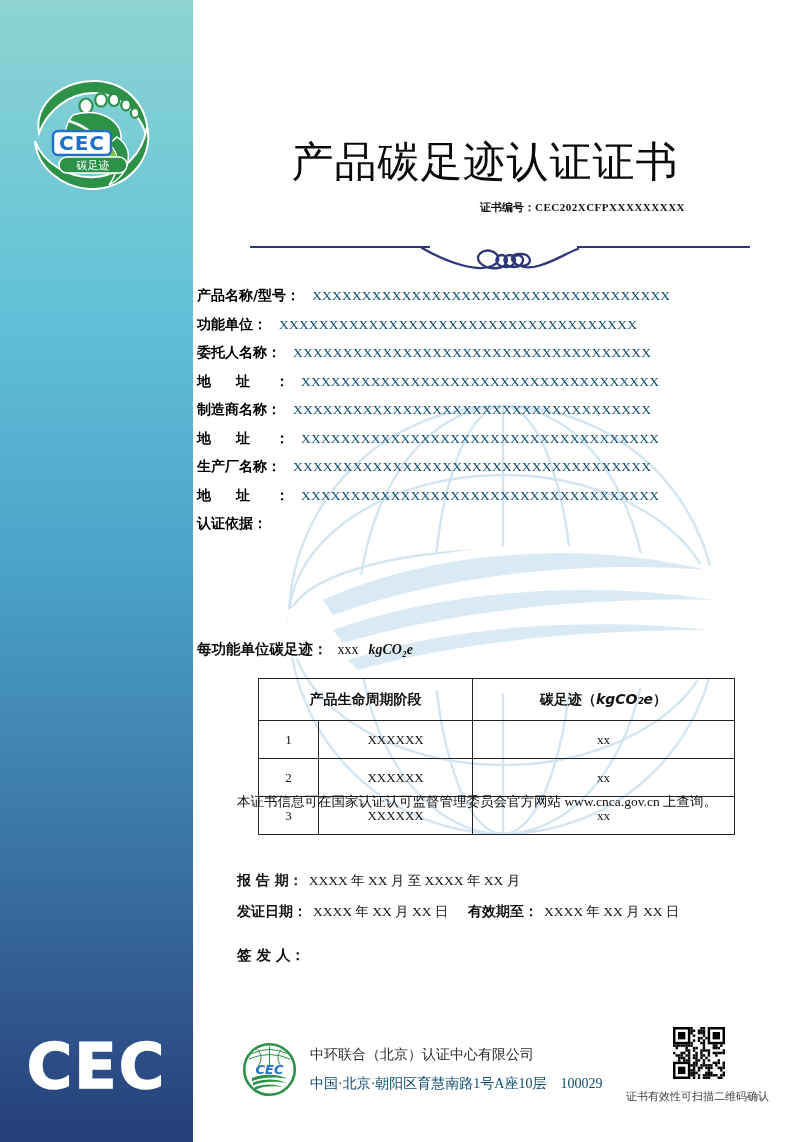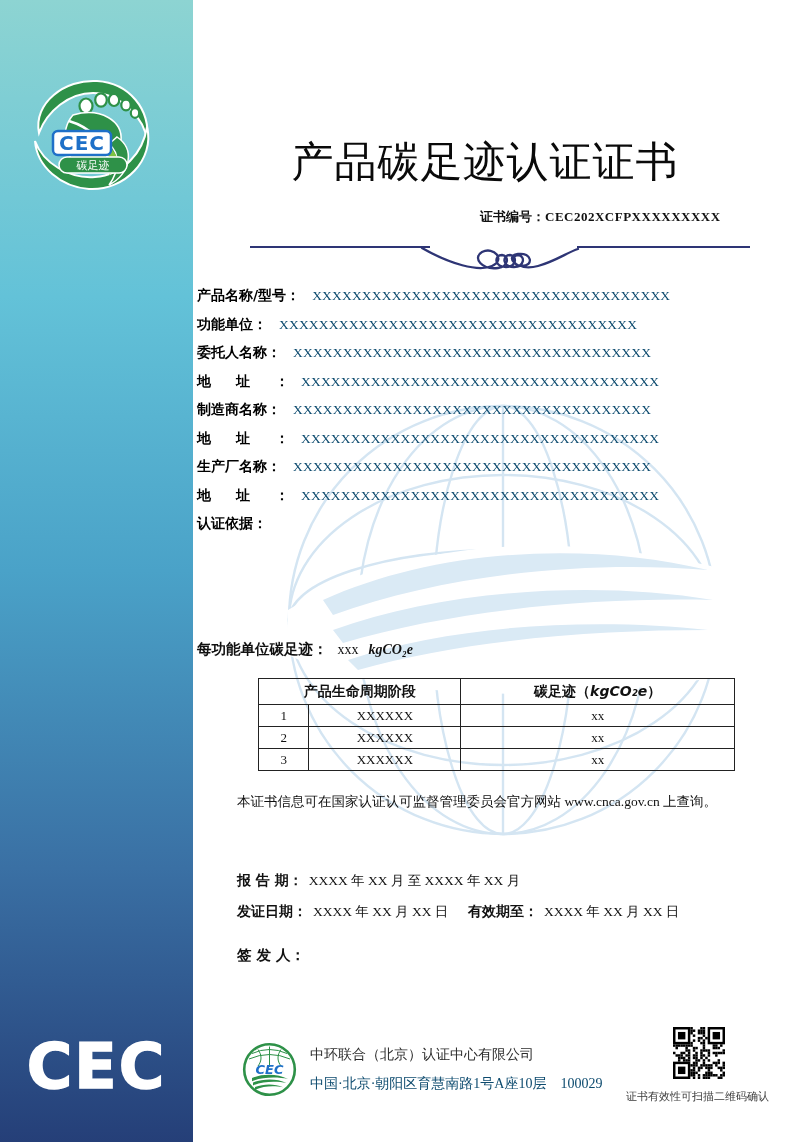--- a/index.html
+++ b/index.html
@@ -20,21 +20,21 @@
     -webkit-text-stroke:1.5px #ffffff;
   }
   
   .watermark{position:absolute;left:263px;top:385px;width:480px;height:470px;opacity:.95;}
   
   .title{
     position:absolute;left:270px;top:128px;width:430px;text-align:center;
     font-family:"DejaVu Sans","Liberation Sans",sans-serif;font-weight:normal;
     font-size:42px;letter-spacing:1px;color:#0a0a0a;white-space:nowrap;margin-top:6px;
   }
-  .cert-line{position:absolute;left:480px;top:208px;font-size:13px;font-weight:bold;white-space:nowrap;}
+  .cert-line{position:absolute;left:480px;top:200px;font-size:11px;font-weight:bold;white-space:nowrap;}
   .cert-line .zh{font-family:"DejaVu Sans","Liberation Sans",sans-serif;}
   .cert-line .no{font-family:"Liberation Serif",serif;letter-spacing:.5px;}
   .rule{position:absolute;top:246px;height:2px;background:#2e3575;}
   .rule.left{left:250px;width:180px;}
   .rule.right{left:577px;width:173px;}
   .flourish{position:absolute;left:420px;top:242px;width:160px;height:36px;}
   
   .fields{position:absolute;left:197px;top:282px;width:560px;}
   .frow{height:28.5px;display:flex;align-items:center;}
   .flabel{
@@ -43,21 +43,21 @@
   }
   .flabel.spread{display:inline-block;min-width:92px;text-align:justify;text-align-last:justify;}
   .fvalue{margin-left:12px;font-family:"Liberation Serif",serif;font-size:13.5px;letter-spacing:.2px;color:#0c4a6e;white-space:nowrap;}
   
   .fp-line{position:absolute;left:197px;top:640px;font-size:14.5px;white-space:nowrap;}
   .fp-line .lab{font-family:"DejaVu Sans","Liberation Sans",sans-serif;font-weight:bold;}
   .fp-line .amt{font-family:"Liberation Serif",serif;margin-left:10px;font-size:14px;}
   .fp-line .unit{font-family:"Liberation Serif",serif;font-style:italic;font-weight:bold;margin-left:10px;font-size:14px;}
   
   .lca-table{position:absolute;left:258px;top:678px;width:477px;border-collapse:collapse;font-size:13px;}
-  .lca-table td,.lca-table th{border:1px solid #222;text-align:center;padding:0;}
+  .lca-table td,.lca-table th{border:1px solid #222;text-align:center;padding:8px;}
   .lca-table th{font-family:"DejaVu Sans","Liberation Sans",sans-serif;font-weight:bold;font-size:14px;height:25px;}
   .lca-table td{font-family:"Liberation Serif",serif;height:21px;}
   .col-no{width:50px;}.col-stage{width:152px;}.col-cf{width:275px;}
   .unit-i{font-style:italic;}
   .total-lab{font-family:"DejaVu Sans","Liberation Sans",sans-serif;font-size:13.5px;}
   .note{position:absolute;left:237px;top:793px;font-size:13.5px;color:#0f0f0f;white-space:nowrap;}
   
   .dates{position:absolute;left:237px;top:859px;font-size:14px;}
   .drow{height:31px;display:flex;align-items:flex-end;}
   .dlab{font-family:"DejaVu Sans","Liberation Sans",sans-serif;font-weight:bold;white-space:nowrap;}

